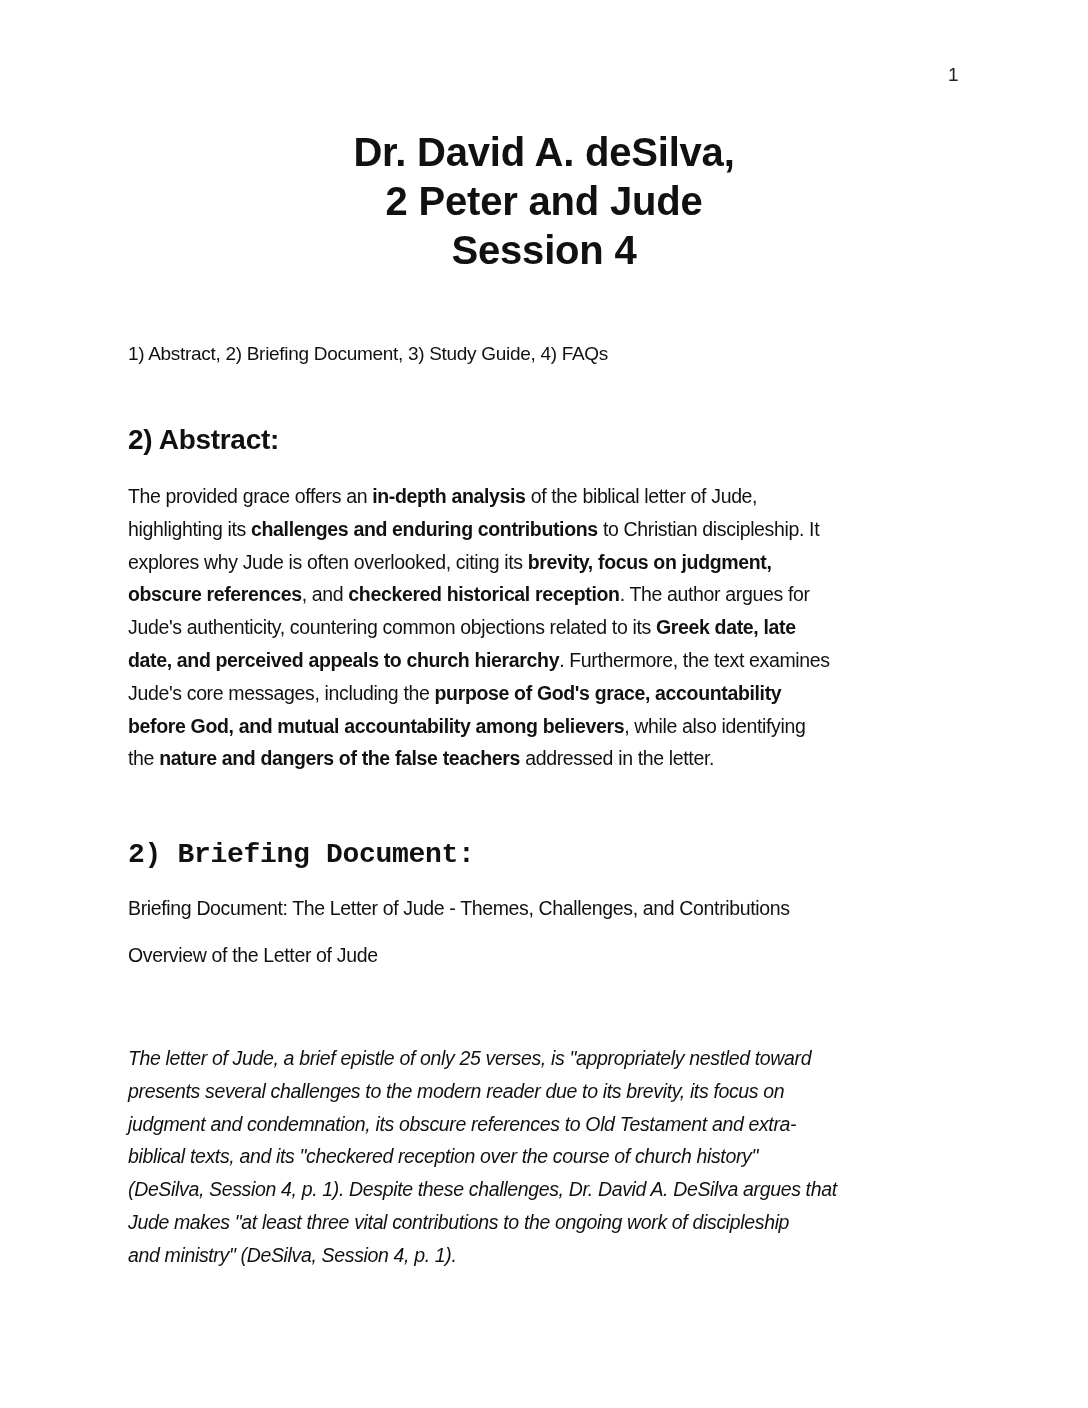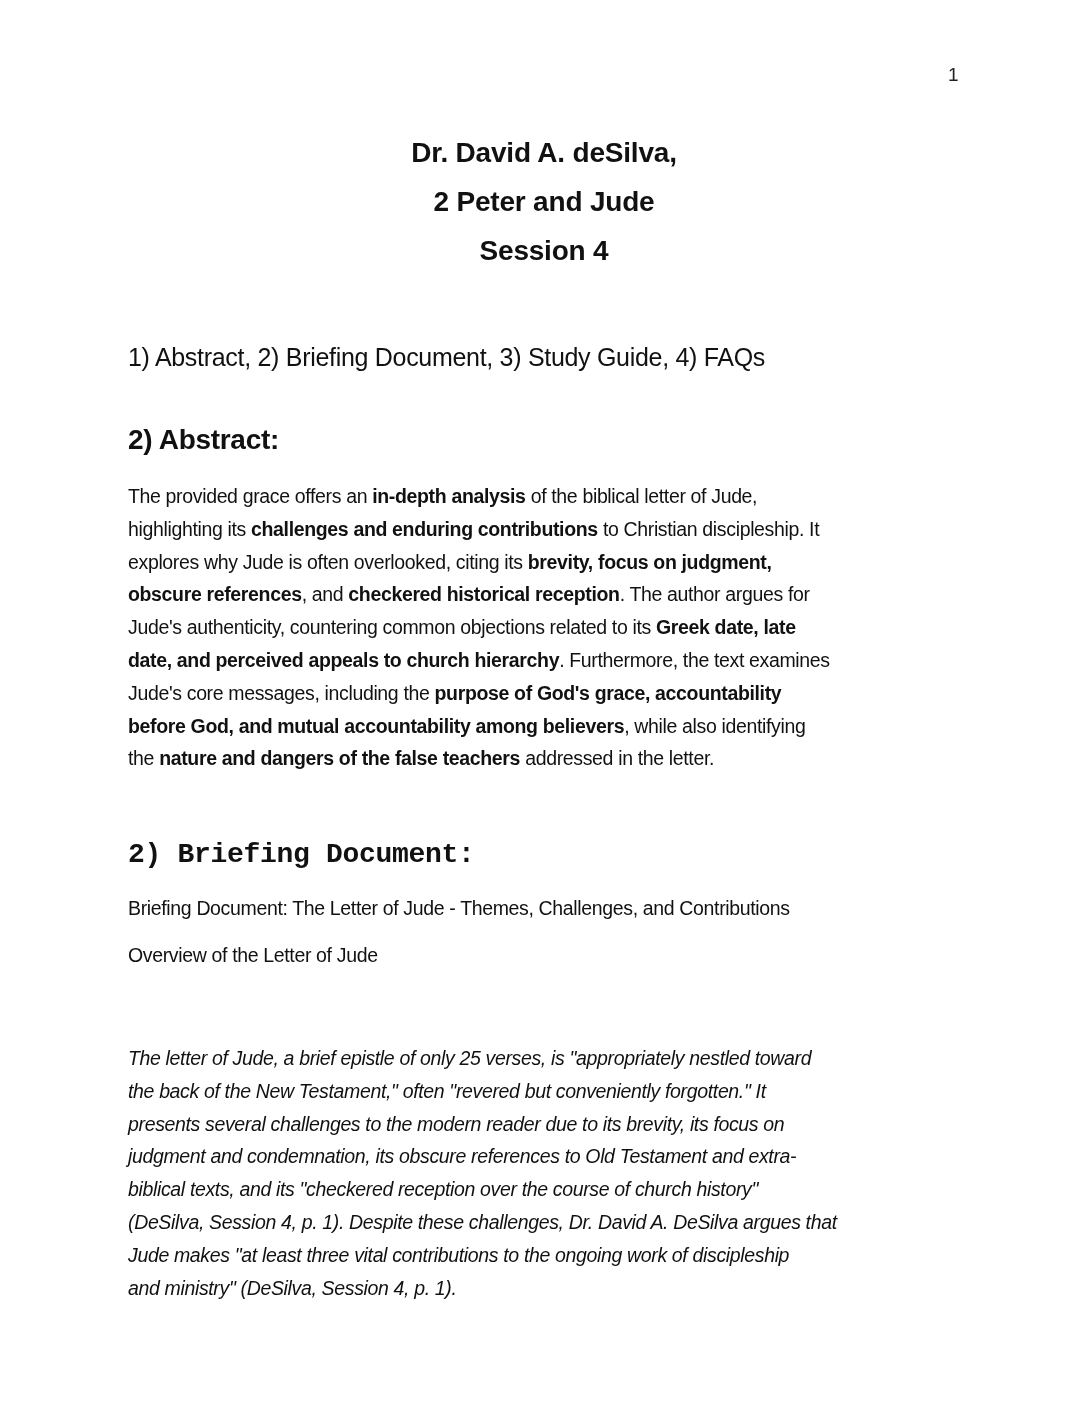--- a/index.html
+++ b/index.html
@@ -7,28 +7,28 @@
     width: 1088px; height: 1408px; position: relative; overflow: hidden;
     font-family: "Liberation Sans", "DejaVu Sans", sans-serif; color: #111111;
   }
   .page-number {
     position: absolute; top: 64px; left: 948px; font-size: 19px; color: #222;
   }
   .title-block {
     position: absolute; top: 128px; left: 0; width: 1088px; text-align: center;
   }
   .title-line {
-    font-size: 28px; font-weight: bold; line-height: 49px; letter-spacing: -0.2px;
+    font-size: 40px; font-weight: bold; line-height: 49px; letter-spacing: -0.2px;
     display: block;
   }
   .content {
     position: absolute; left: 128px; width: 840px;
   }
   .toc {
-    top: 343px; font-size: 25px; letter-spacing: -0.3px;
+    top: 343px; font-size: 19px; letter-spacing: -0.3px;
   }
   .h-abstract { top: 424px; }
   .h-briefing { top: 839px; font-family: Liberation Mono, monospace; }
   .section-heading {
     font-size: 28px; font-weight: bold; letter-spacing: -0.3px; margin: 0;
   }
   .para {
     font-size: 19.5px; line-height: 32.8px; letter-spacing: -0.35px; margin: 0;
   }
   .abstract-body { top: 480px; }
@@ -66,20 +66,19 @@
   </p>
 
 <h2 class="content section-heading h-briefing">2) Briefing Document:</h2>
 
 <div class="content brief-subtitle">Briefing Document: The Letter of Jude - Themes, Challenges, and Contributions</div>
 
 <div class="content brief-overview">Overview of the Letter of Jude</div>
 
 <p class="content para brief-body" id="brief-body">
     <span class="line">The letter of Jude, a brief epistle of only 25 verses, is "appropriately nestled toward</span>
-    <span class="line">the back of the New Testament," often "revered but conveniently forgotten." It</span>
     <span class="line">presents several challenges to the modern reader due to its brevity, its focus on</span>
     <span class="line">judgment and condemnation, its obscure references to Old Testament and extra-</span>
     <span class="line">biblical texts, and its "checkered reception over the course of church history"</span>
     <span class="line">(DeSilva, Session 4, p. 1). Despite these challenges, Dr. David A. DeSilva argues that</span>
     <span class="line">Jude makes "at least three vital contributions to the ongoing work of discipleship</span>
     <span class="line">and ministry" (DeSilva, Session 4, p. 1).</span>
   </p>
 
 </body></html>

